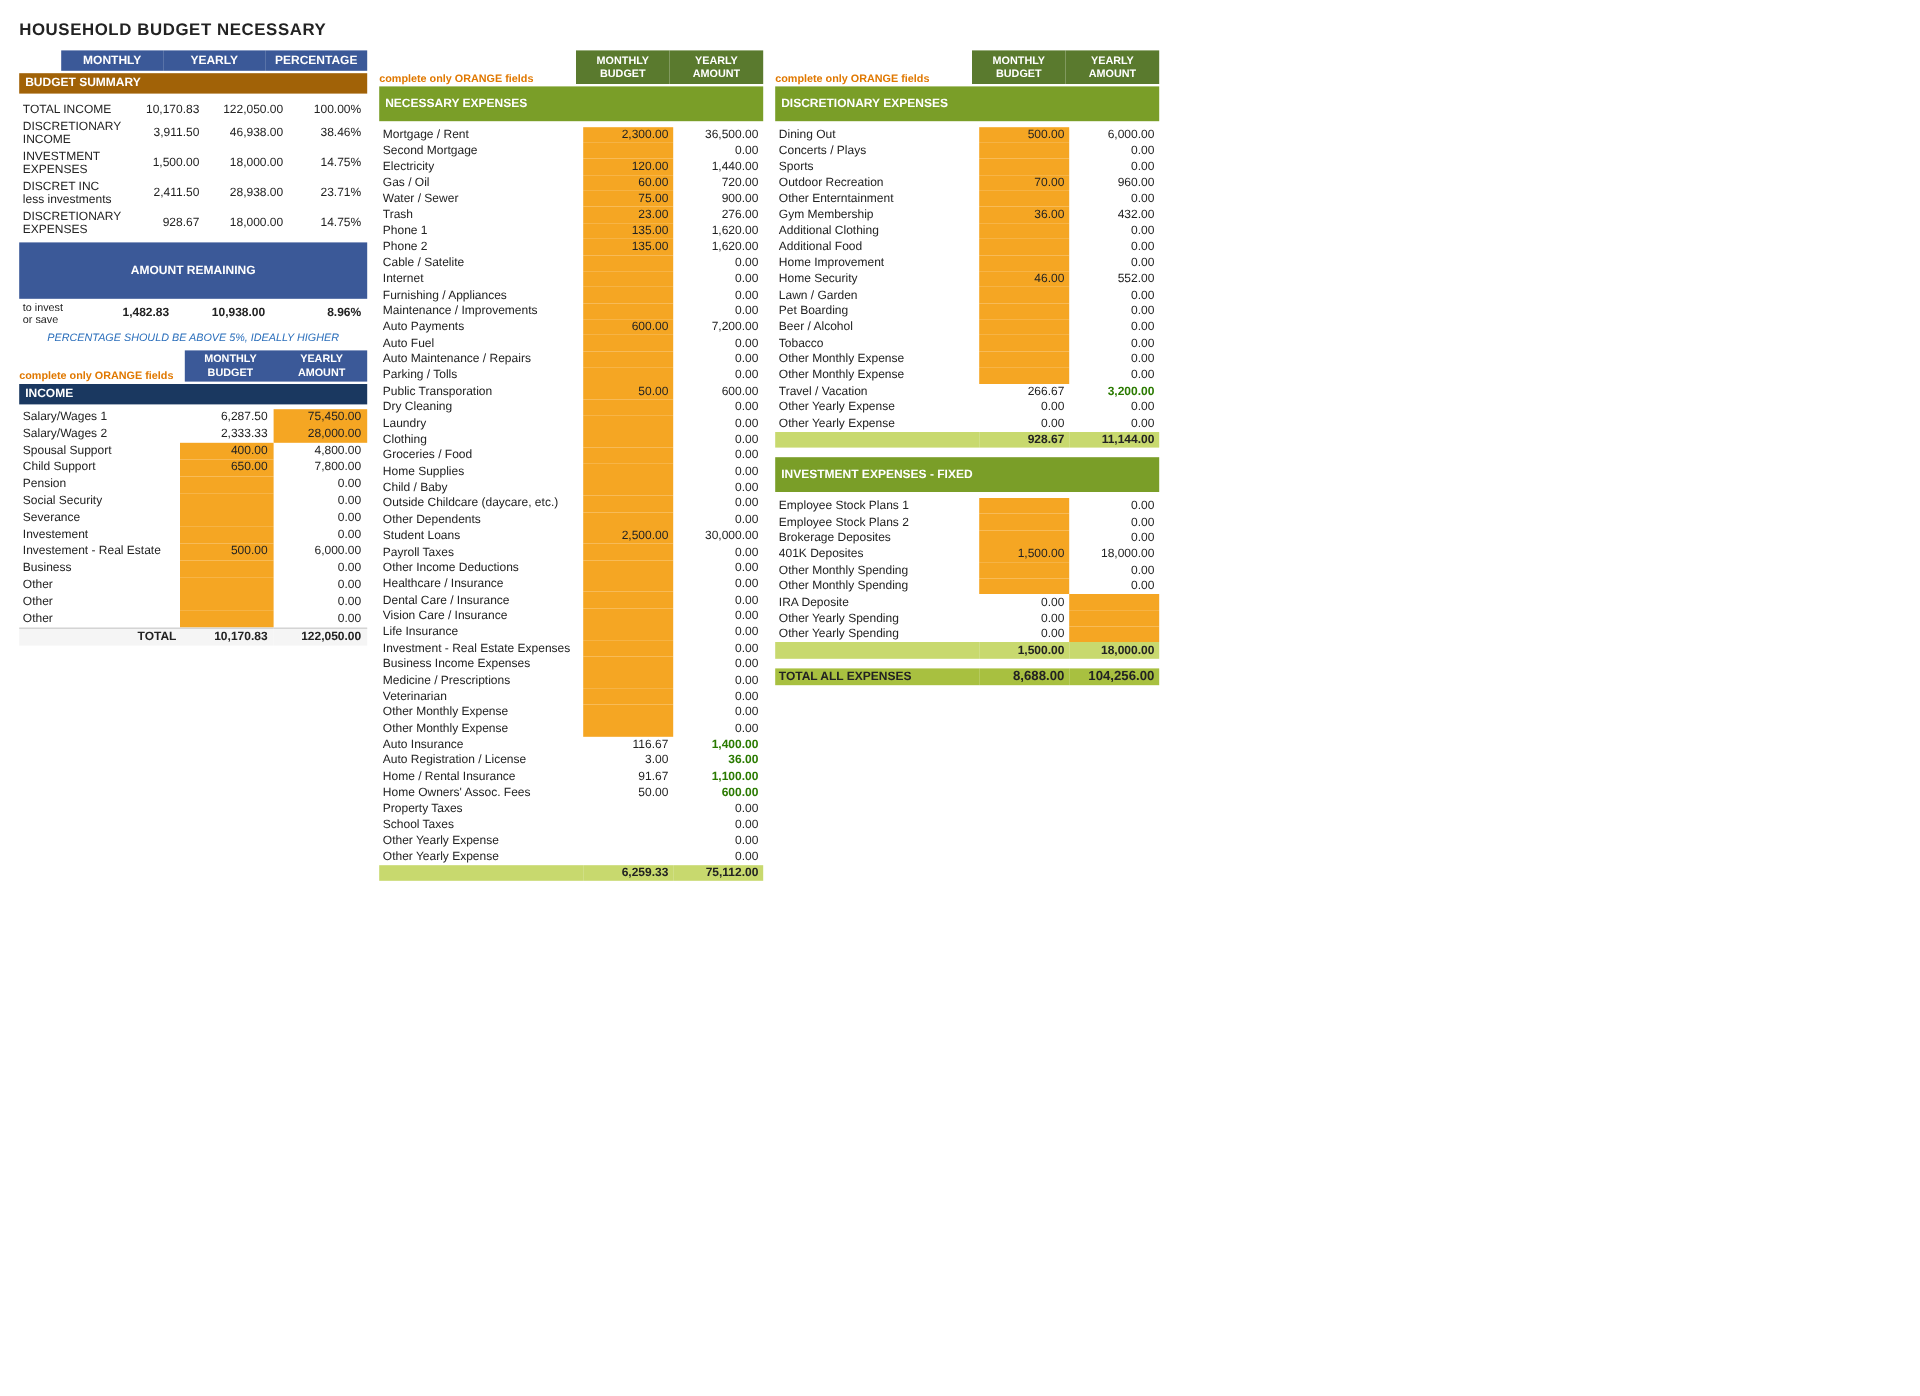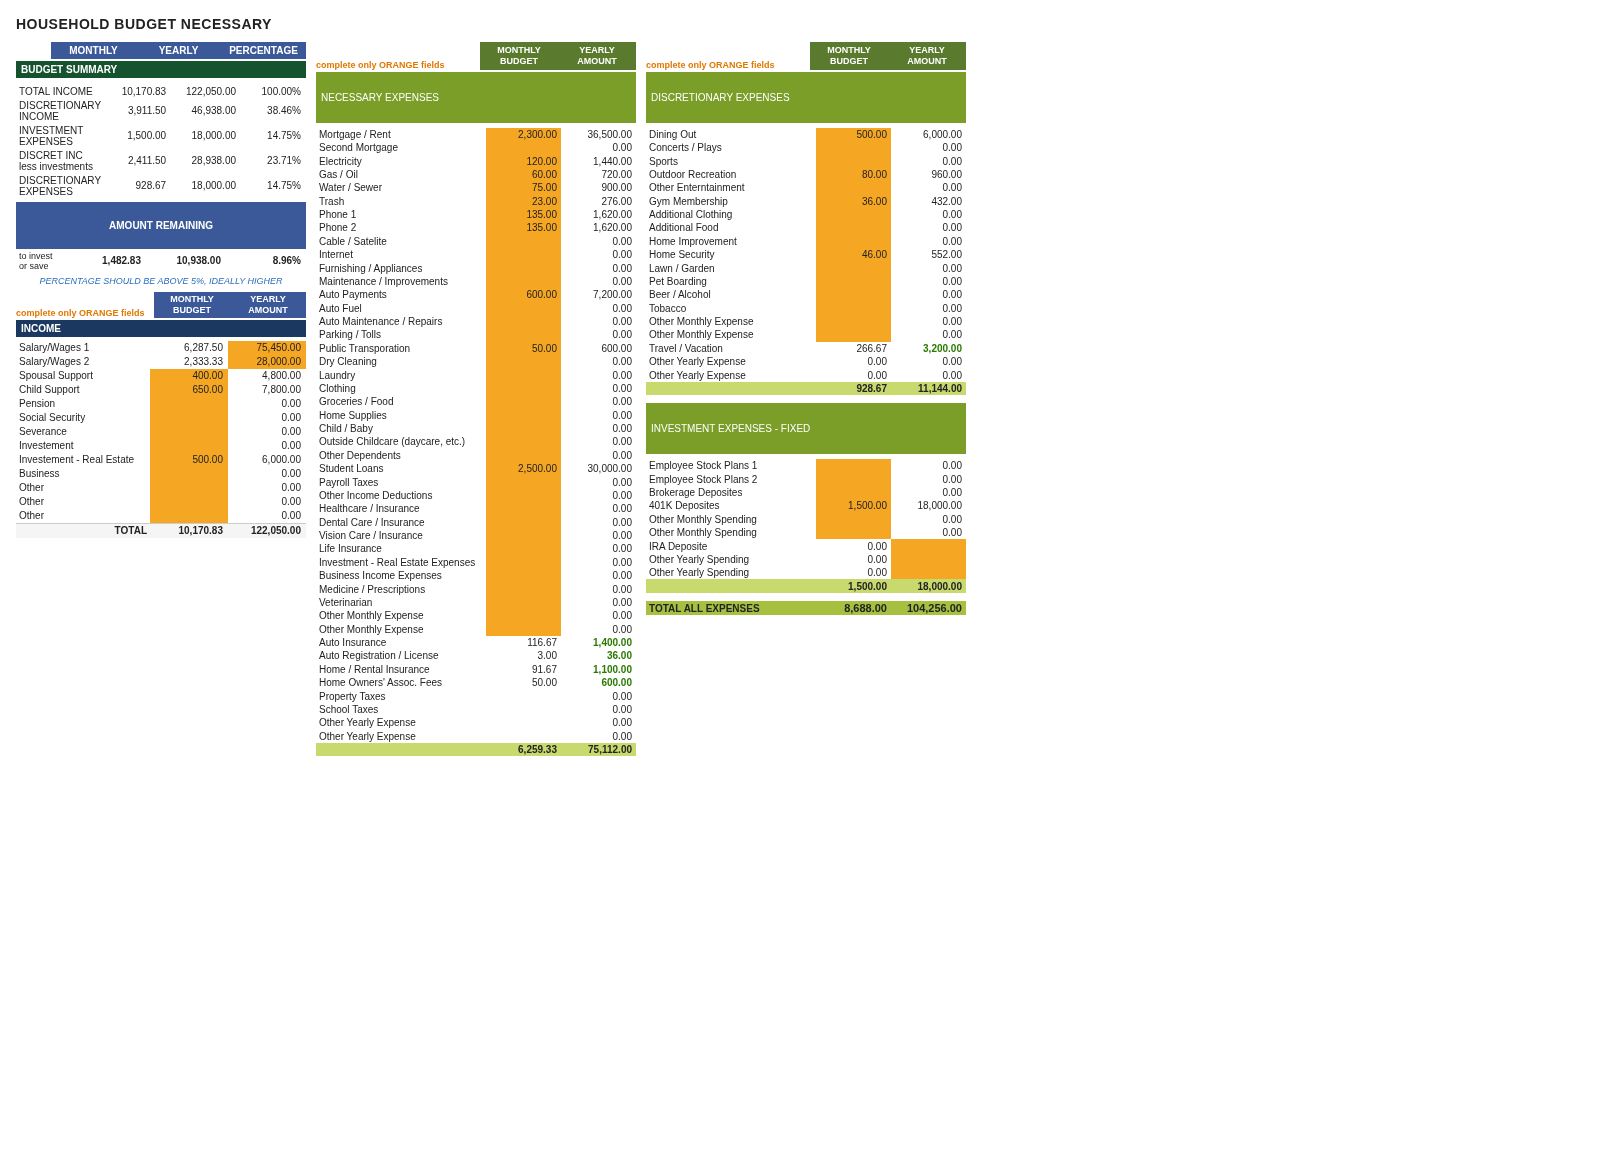--- a/index.html
+++ b/index.html
@@ -37,21 +37,21 @@
       width: 85px;
       text-align: center;
       font-weight: bold;
       font-size: 10px;
       background: #3b5998;
       color: #fff;
       padding: 3px 2px;
     }
     .col-header.pct { background: #3b5998; }
     .budget-summary-bar {
-      background: #14532d;
+      background: #a16207;
       color: #fff;
       font-weight: bold;
       font-size: 10px;
       padding: 3px 5px;
       margin-bottom: 2px;
     }
     .summary-table {
       width: 100%;
       border-collapse: collapse;
       margin-bottom: 4px;
@@ -109,23 +109,23 @@
     }
 
     
     .mid-panel {
       width: 320px;
       flex-shrink: 0;
     }
     .section-bar-green {
       background: #7a9e28;
       color: #fff;
-      font-weight: normal;
-      font-size: 10px;
-      padding: 20px 5px;
+      font-weight: bold;
+      font-size: 10px;
+      padding: 9px 5px;
       margin-bottom: 1px;
     }
     .expense-table {
       width: 100%;
       border-collapse: collapse;
     }
     .expense-table td {
       padding: 1.2px 3px;
       font-size: 10px;
       vertical-align: middle;
@@ -592,21 +592,21 @@
             <td class="num-cell" style="background:#f5a623;"></td>
             <td class="num-cell">0.00</td>
           </tr>
       <tr>
             <td>Sports</td>
             <td class="num-cell" style="background:#f5a623;"></td>
             <td class="num-cell">0.00</td>
           </tr>
       <tr>
             <td>Outdoor Recreation</td>
-            <td class="num-cell" style="background:#f5a623;">80.00</td>
+            <td class="num-cell" style="background:#f5a623;">70.00</td>
             <td class="num-cell">960.00</td>
           </tr>
       <tr>
             <td>Other Enterntainment</td>
             <td class="num-cell" style="background:#f5a623;"></td>
             <td class="num-cell">0.00</td>
           </tr>
       <tr>
             <td>Gym Membership</td>
             <td class="num-cell" style="background:#f5a623;">36.00</td>

